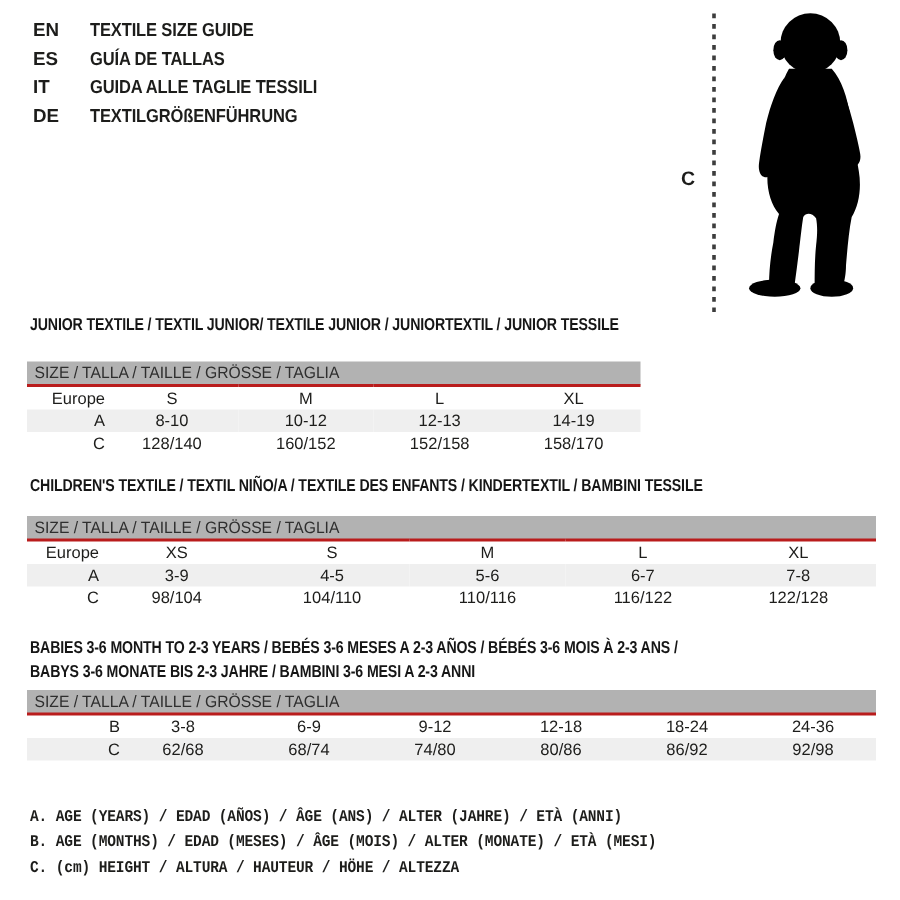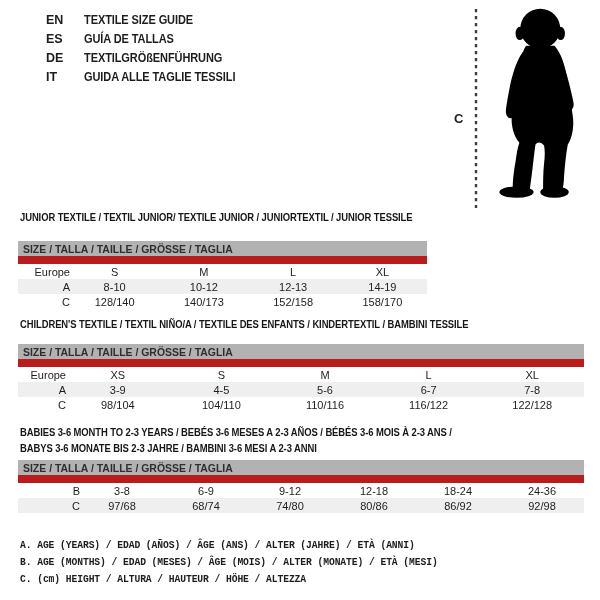--- a/index.html
+++ b/index.html
@@ -4,21 +4,21 @@
 <style>
   html,body{margin:0;padding:0;}
   body{
     width:600px;height:600px;background:#ffffff;
     font-family:"Liberation Sans",sans-serif;color:#1d1d1b;
     -webkit-font-smoothing:antialiased;
   }
   .page{position:relative;width:600px;height:600px;overflow:hidden;background:#fff;}
 
   
-  .lang-block{position:absolute;left:22px;top:11px;font-weight:bold;font-size:12.5px;line-height:19px;margin-left:24px;}
+  .lang-block{position:absolute;left:22px;top:11px;font-weight:bold;font-size:12.5px;line-height:19px;}
   .lang-row{display:flex;}
   .lang-code{width:38px;flex:0 0 38px;}
   .lang-title{display:inline-block;transform:scaleX(0.88);transform-origin:left center;white-space:nowrap;letter-spacing:-0.1px;}
 
   
   .figure{position:absolute;left:440px;top:2px;width:158px;height:214px;}
 
   
   .tbl-title{
     position:absolute;left:20px;font-weight:bold;font-size:11.5px;white-space:nowrap;
@@ -27,22 +27,22 @@
   #t1-title{top:211px;}
   #t2-title{top:318px;}
   #t3-title{top:424px;line-height:16px;}
 
   
   table{position:absolute;border-collapse:collapse;table-layout:fixed;font-size:11px;}
   #t1{left:18px;top:241px;width:409px;}
   #t2{left:18px;top:344px;width:566px;}
   #t3{left:18px;top:460px;width:566px;}
   th.bar{
-    background:#b2b2b2;font-weight:bold;text-align:left;height:15px;
-    padding:0 0 0 5px;color:#2e2e2e;border-bottom:8px solid #b91c1c;
+    background:#b2b2b2;font-weight:normal;text-align:left;height:15px;
+    padding:0 0 0 5px;color:#2e2e2e;border-bottom:2px solid #b91c1c;
   }
   th.bar span{display:inline-block;transform:scaleX(0.95);transform-origin:left center;white-space:nowrap;}
   td{height:15px;padding:0;text-align:center;font-weight:normal;color:#1d1d1b;vertical-align:middle;}
   td.lbl{text-align:right;padding-left:5px;}
   tr.shaded{background:#efefef;}
 
   
   .notes{position:absolute;left:20px;top:537px;font-weight:bold;font-size:11px;line-height:17px;font-family:Liberation Mono, monospace;}
   .note-line{transform:scaleX(0.88);transform-origin:left center;white-space:nowrap;letter-spacing:-0.1px;}
 </style>
@@ -54,26 +54,26 @@
   <div class="lang-block">
     <div class="lang-row">
       <span class="lang-code">EN</span>
       <span class="lang-title">TEXTILE SIZE GUIDE</span>
     </div>
     <div class="lang-row">
       <span class="lang-code">ES</span>
       <span class="lang-title">GUÍA DE TALLAS</span>
     </div>
     <div class="lang-row">
+      <span class="lang-code">IT</span>
+      <span class="lang-title">GUIDA ALLE TAGLIE TESSILI</span>
+    </div>
+    <div class="lang-row">
       <span class="lang-code">DE</span>
       <span class="lang-title">TEXTILGRÖßENFÜHRUNG</span>
-    </div>
-    <div class="lang-row">
-      <span class="lang-code">IT</span>
-      <span class="lang-title">GUIDA ALLE TAGLIE TESSILI</span>
     </div>
   </div>
 
   <div class="figure">
     <svg width="158" height="214" viewBox="0 0 158 214">
       <line x1="36" y1="7" x2="36" y2="206" stroke="#3d3d3d" stroke-width="2.4" stroke-dasharray="3.2 3.8"></line>
       <text x="14" y="121" font-size="13" font-weight="bold" fill="#1d1d1b">C</text>
       <g transform="translate(48,2) scale(0.95)" fill="#000000">
         <circle cx="55" cy="26" r="21"></circle>
         <ellipse cx="33.5" cy="31" rx="4.5" ry="7"></ellipse>
@@ -116,21 +116,21 @@
     <tr class="shaded">
       <td class="lbl">A</td>
       <td>8-10</td>
       <td>10-12</td>
       <td>12-13</td>
       <td>14-19</td>
     </tr>
     <tr>
       <td class="lbl">C</td>
       <td>128/140</td>
-      <td>140/173</td>
+      <td>160/152</td>
       <td>152/158</td>
       <td>158/170</td>
     </tr>
   </tbody>
     </table>
 
   <div class="tbl-title" id="t2-title">CHILDREN'S TEXTILE / TEXTIL NIÑO/A / TEXTILE DES ENFANTS / KINDERTEXTIL / BAMBINI TESSILE</div>
   <table id="t2">
     <colgroup>
         <col style="width:48px">
@@ -193,21 +193,21 @@
       <td class="lbl">B</td>
       <td>3-8</td>
       <td>6-9</td>
       <td>9-12</td>
       <td>12-18</td>
       <td>18-24</td>
       <td>24-36</td>
     </tr>
     <tr class="shaded">
       <td class="lbl">C</td>
-      <td>97/68</td>
+      <td>62/68</td>
       <td>68/74</td>
       <td>74/80</td>
       <td>80/86</td>
       <td>86/92</td>
       <td>92/98</td>
     </tr>
   </tbody>
     </table>
 
   <div class="notes">

